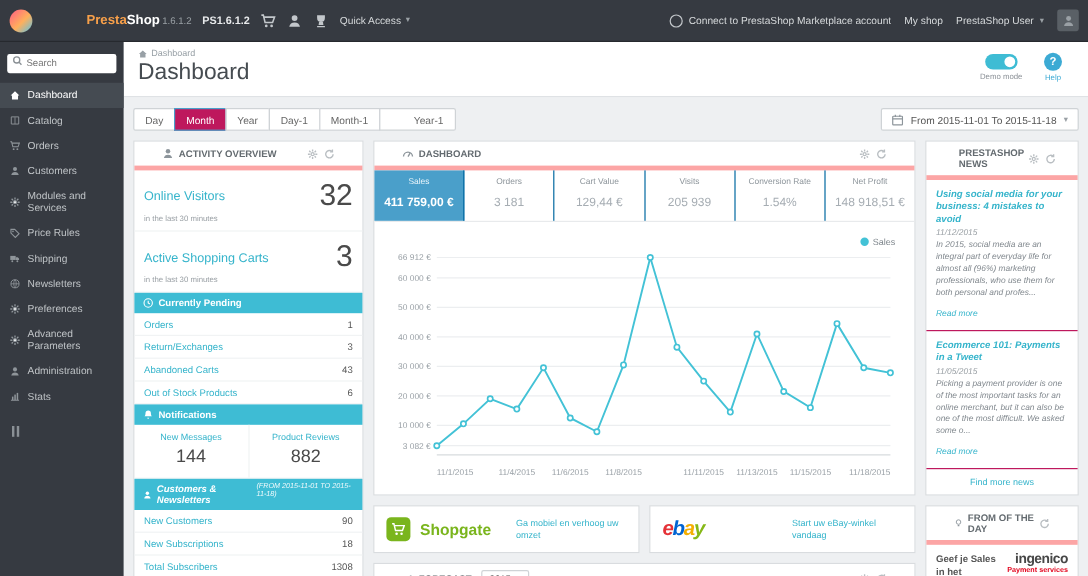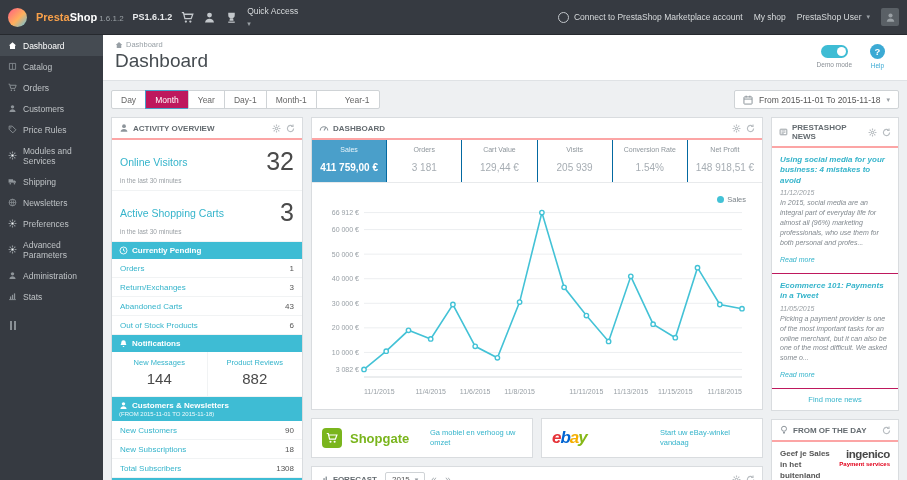--- a/index.html
+++ b/index.html
@@ -4,26 +4,26 @@
 <style>
   * { box-sizing: border-box; margin: 0; padding: 0; }
   html,body { width:907px; height:480px; overflow:hidden; font-family:"Liberation Sans",sans-serif; background:#eef0f2; }
   a { text-decoration:none; cursor:pointer; }
 
   
   .topbar { position:absolute; top:0; left:0; right:0; height:35px; background:#363a41; display:flex; align-items:center; z-index:20; border-bottom:1px solid #26292e; }
   .tb-left { display:flex; align-items:center; gap:9px; padding-left:8px; }
   .logo-badge { width:19px; height:19px; border-radius:50%; background:linear-gradient(135deg,#ff5c84,#ffb05c 55%,#59c2e8); display:inline-block; }
   .brand { font-size:11px; font-weight:bold; }
-  .brand-presta { color:#f8a04a; } .brand-shop { color:#fff; }
+  .brand-presta { color:#f8a04a;margin-left:36px; } .brand-shop { color:#fff; }
   .brand-ver { color:#9aa0a5; font-size:8px; font-weight:normal; margin-left:2px; }
   .ps-badge { color:#e8eaec; font-size:9px; font-weight:bold; }
   .tb-ic { width:13px; height:13px; color:#c3c7cb; }
   .tb-icbtn { display:inline-flex; cursor:pointer; }
-  .quick-access { background:none; border:none; color:#d7dadc; font-size:8.5px; display:flex; align-items:flex-start; gap:4px; cursor:pointer; font-family:inherit;flex-direction:column; }
+  .quick-access { background:none; border:none; color:#d7dadc; font-size:8.5px; display:flex; align-items:flex-start; gap:4px; cursor:pointer; font-family:inherit; }
   .caret { font-size:7px; color:#9aa0a5; }
   .tb-right { margin-left:auto; display:flex; align-items:center; gap:11px; padding-right:8px; }
   .tb-link { color:#d7dadc; font-size:8.5px; display:flex; align-items:center; gap:5px; }
   .mk-ic { width:11px; height:11px; border:1.5px solid #c3c7cb; border-radius:50%; display:inline-block; }
   .avatar { width:18px; height:18px; border-radius:2px; background:#5a6066; display:inline-flex; align-items:center; justify-content:center; color:#9aa0a5; }
   .avatar svg { width:11px; height:11px; }
 
   
   .sidebar { position:absolute; top:35px; left:0; bottom:0; width:103px; background:#363a41; z-index:10; }
   .search-wrap { margin:7px 6px 8px; position:relative; }
@@ -58,34 +58,34 @@
   .fbtn.active { background:#be185d; border-color:#4a9fca; color:#fff; }
   .datepick { margin-left:auto; background:#fff; border:1px solid #cfd3d6; border-radius:2px; padding:3.5px 8px; font-size:8.5px; color:#555; display:flex; align-items:center; gap:6px; cursor:pointer; }
   .datepick svg { width:10px; height:10px; color:#8d959b; }
 
   
   .cols { display:flex; gap:8px; padding:8px; align-items:flex-start; }
   .col-left { width:192px; flex:0 0 auto; }
   .col-mid { flex:1; min-width:0; }
   .col-right { width:128px; flex:0 0 auto; }
   .panel { background:#fff; border:1px solid #d9dcdf; margin-bottom:8px; }
-  .phdr { display:flex; align-items:center; gap:4px; padding:5px 7px; border-bottom:2px solid #fca5a5; color:#646b70; font-size:8px; font-weight:bold; }
+  .phdr { display:flex; align-items:center; gap:4px; padding:5px 23px; border-bottom:4px solid #fca5a5; color:#646b70; font-size:8px; font-weight:bold; }
   .phdr .pic { width:10px; height:10px; color:#8d959b; }
   .phdr-tools { margin-left:auto; display:flex; gap:5px; color:#b9bec2; }
   .phdr-tools svg { width:9px; height:9px; cursor:pointer; }
 
   
   .metric { padding:7px 8px 6px; border-bottom:1px solid #f1f3f4; }
   .metric-top { display:flex; align-items:center; }
   .m-label { color:#35b4cb; font-size:10.5px; }
   .m-value { margin-left:auto; font-size:25px; font-weight:300; color:#4a4a4a; }
   .m-sub { font-size:6.5px; color:#9aa0a5; margin-top:1px; }
   .cyanbar { background:#3ebcd4; color:#fff; font-size:8px; font-weight:bold; padding:4px 7px; display:flex; align-items:center; gap:4px; }
   .cyanbar svg { width:9px; height:9px; }
-  .cyanbar.two { flex-direction:column; align-items:flex-start; gap:1px; }
+  .cyanbar.two { flex-direction:row; align-items:flex-start; gap:1px;font-style:italic; }
   .cb-line { display:flex; align-items:center; gap:4px; }
   .cb-sub { font-size:6px; font-weight:normal; opacity:.92; }
   .lrow { display:flex; justify-content:space-between; align-items:center; padding:4.5px 8px; border-bottom:1px solid #f1f3f4; font-size:8px; }
   .lrow a { color:#35b4cb; }
   .lrow .lv { color:#555; }
   .notif { display:flex; text-align:center; border-bottom:1px solid #f1f3f4; }
   .notif .ncell { flex:1; padding:6px 2px 8px; cursor:pointer; }
   .notif .ncell:first-child { border-right:1px solid #f1f3f4; }
   .ncell .nl { display:block; color:#35b4cb; font-size:7.5px; margin-bottom:3px; }
   .ncell .nv { font-size:15px; font-weight:300; color:#4a4a4a; }
@@ -259,20 +259,26 @@
       </a>
     <span class="avatar">
         <svg>
           <use href="#i-user"></use>
         </svg>
       </span>
   </div>
 </header>
 
 <nav class="sidebar">
+  <div class="search-wrap">
+    <svg>
+        <use href="#i-search"></use>
+      </svg>
+    <input placeholder="Search" style="">
+  </div>
   <div class="menu">
     <div class="menu-item active">
         <svg class="mic">
           <use href="#i-home"></use>
         </svg>
         <span>Dashboard</span>
       </div>
     <div class="menu-item">
         <svg class="mic">
           <use href="#i-book"></use>
@@ -286,29 +292,29 @@
         <span>Orders</span>
       </div>
     <div class="menu-item">
         <svg class="mic">
           <use href="#i-user"></use>
         </svg>
         <span>Customers</span>
       </div>
     <div class="menu-item">
         <svg class="mic">
+          <use href="#i-gear"></use>
+        </svg>
+        <span>Modules and Services</span>
+      </div>
+    <div class="menu-item">
+        <svg class="mic">
           <use href="#i-tag"></use>
         </svg>
         <span>Price Rules</span>
-      </div>
-    <div class="menu-item">
-        <svg class="mic">
-          <use href="#i-gear"></use>
-        </svg>
-        <span>Modules and Services</span>
       </div>
     <div class="menu-item">
         <svg class="mic">
           <use href="#i-truck"></use>
         </svg>
         <span>Shipping</span>
       </div>
     <div class="menu-item">
         <svg class="mic">
           <use href="#i-globe"></use>

